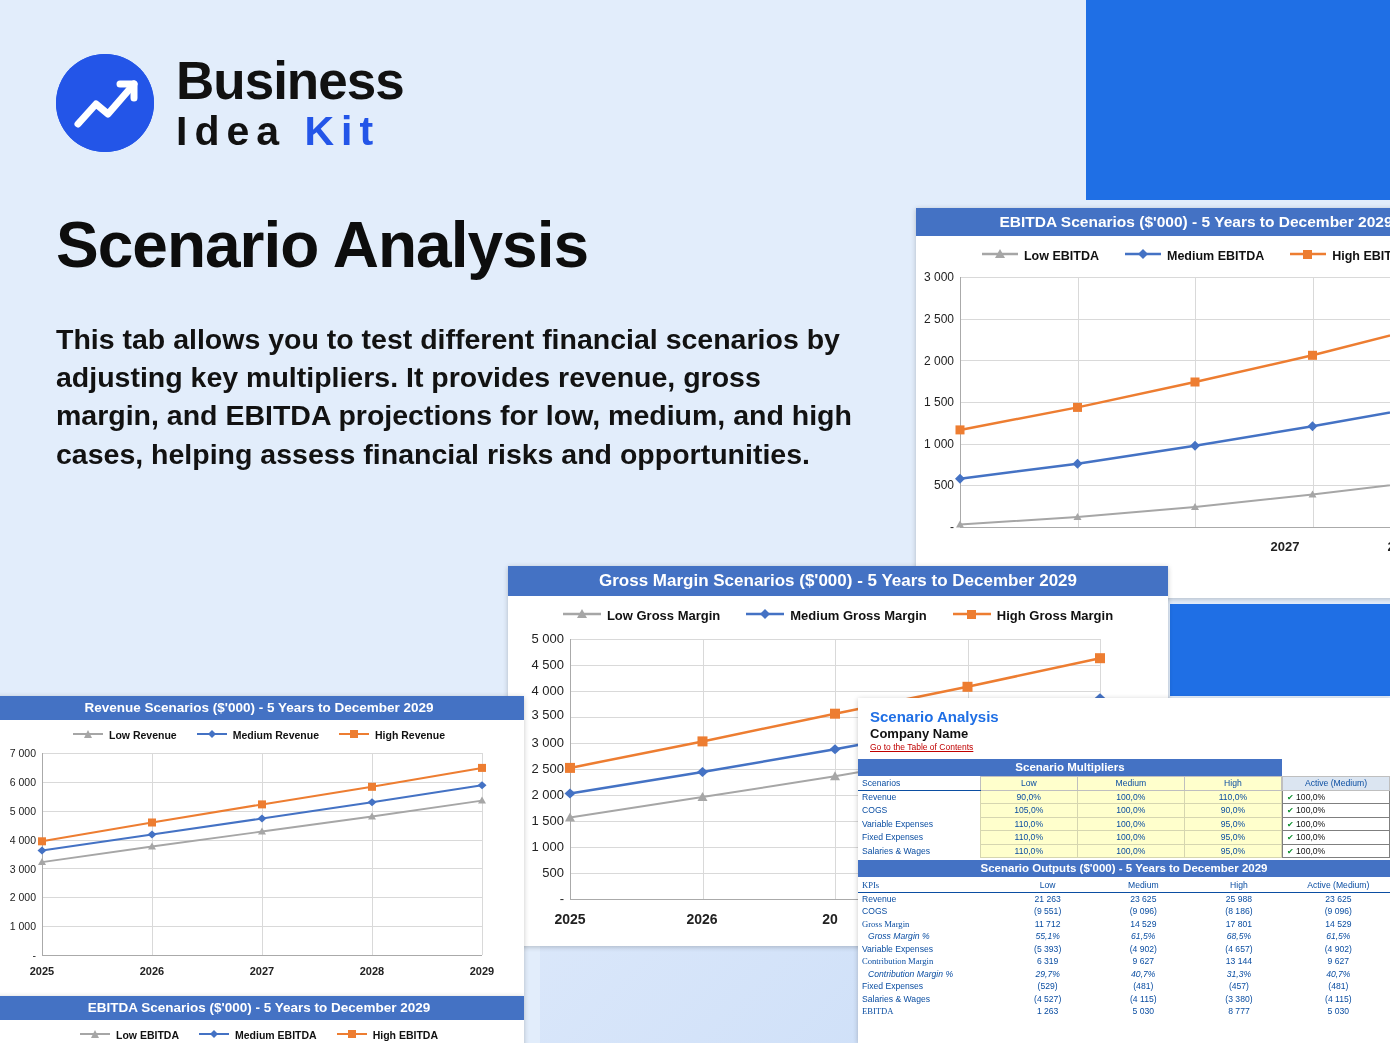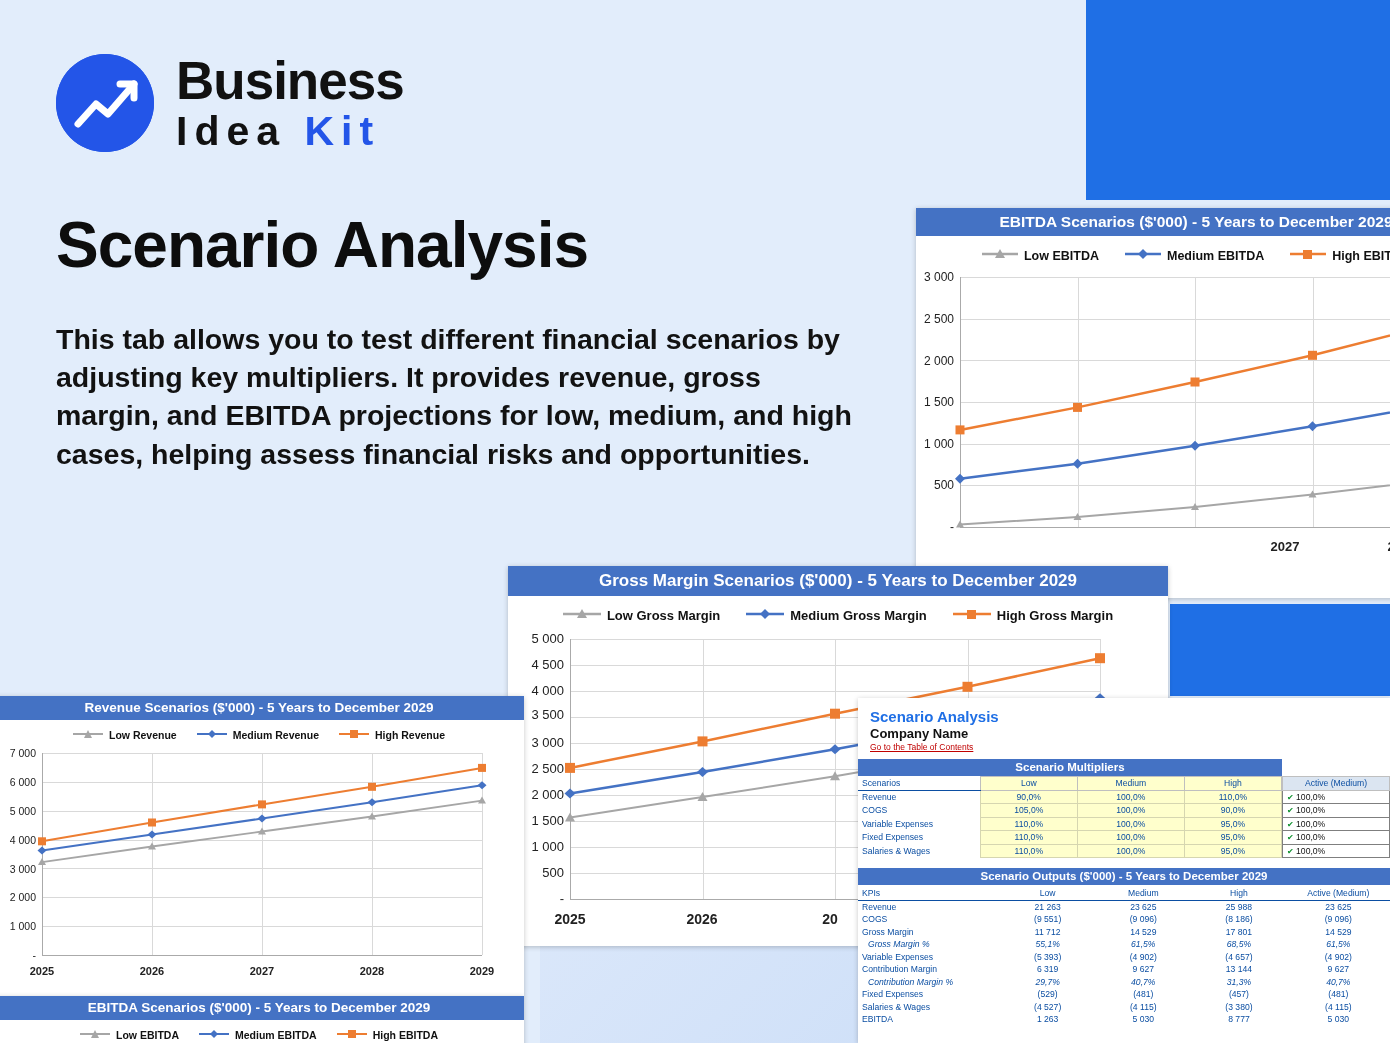--- a/index.html
+++ b/index.html
@@ -74,21 +74,21 @@
   #sheet .s-title{color:#1f6fe5;font-weight:bold;font-size:15px;margin:10px 0 0 12px;}
   #sheet .s-sub{font-weight:bold;font-size:13px;margin:1px 0 0 12px;color:#111;}
   #sheet .s-link{font-size:8.5px;color:#c00000;text-decoration:underline;margin:1px 0 0 12px;}
   #sheet .band{background:#4472c4;color:#fff;font-weight:bold;text-align:center;font-size:11.5px;height:17px;line-height:17px;}
   #sheet table{border-collapse:collapse;width:100%;}
   #sheet td,#sheet th{padding:0 4px;height:12.5px;font-size:8.6px;font-weight:normal;}
   .hdr-y{background:#ffffcc;border:1px solid #bfbfbf;text-align:center;font-weight:bold;color:#0b4ea2;}
   .cell-y{background:#ffffcc;border:1px solid #d6d6b0;text-align:center;color:#0b4ea2;}
   .hdr-b{background:#dbe5f1;border:1px solid #bfbfbf;text-align:center;font-weight:bold;color:#0b4ea2;}
   .lbl{color:#0b4ea2;text-align:left;white-space:nowrap;}
-  .lbl-b{color:#0b4ea2;text-align:left;font-weight:bold;white-space:nowrap;}
+  .lbl-b{color:#0b4ea2;text-align:left;font-weight:bold;white-space:nowrap;font-family:Liberation Serif, serif;}
   .lbl-i{color:#0b4ea2;text-align:left;font-style:italic;padding-left:10px !important;white-space:nowrap;}
   .num{text-align:center;color:#0b4ea2;white-space:nowrap;}
   .num-b{text-align:center;color:#0b4ea2;font-weight:bold;white-space:nowrap;}
   .num-i{text-align:center;color:#0b4ea2;font-style:italic;white-space:nowrap;margin-top:36px;}
   .ul-head{border-bottom:1px solid #0b4ea2;}
   .active-box{border:1px solid #7f7f7f;background:#fff;}
   .chk{color:#0a8f2a;font-size:8px;}
 </style>
 </head>
 <body>
@@ -467,21 +467,21 @@
       <tr>
             <td class="active-box"><span class="chk">✔</span> <span>100,0%</span></td>
           </tr>
       <tr>
             <td class="active-box"><span class="chk">✔</span> <span>100,0%</span></td>
           </tr>
     </tbody>
       </table>
   </div>
 
-  <div class="band" style="margin-top:10px">Scenario Outputs ($'000) - 5 Years to December 2029</div>
+  <div class="band" style="margin-top:2px">Scenario Outputs ($'000) - 5 Years to December 2029</div>
 
   <table style="margin-top:2px;">
     <tbody>
         <tr>
       <td class="lbl-b ul-head" style="width:140px">KPIs</td>
       <td class="num-b ul-head" style="width:96px">Low</td>
       <td class="num-b ul-head" style="width:96px">Medium</td>
       <td class="num-b ul-head" style="width:96px">High</td>
       <td class="num-b ul-head" style="width:100px">Active (Medium)</td>
     </tr>

